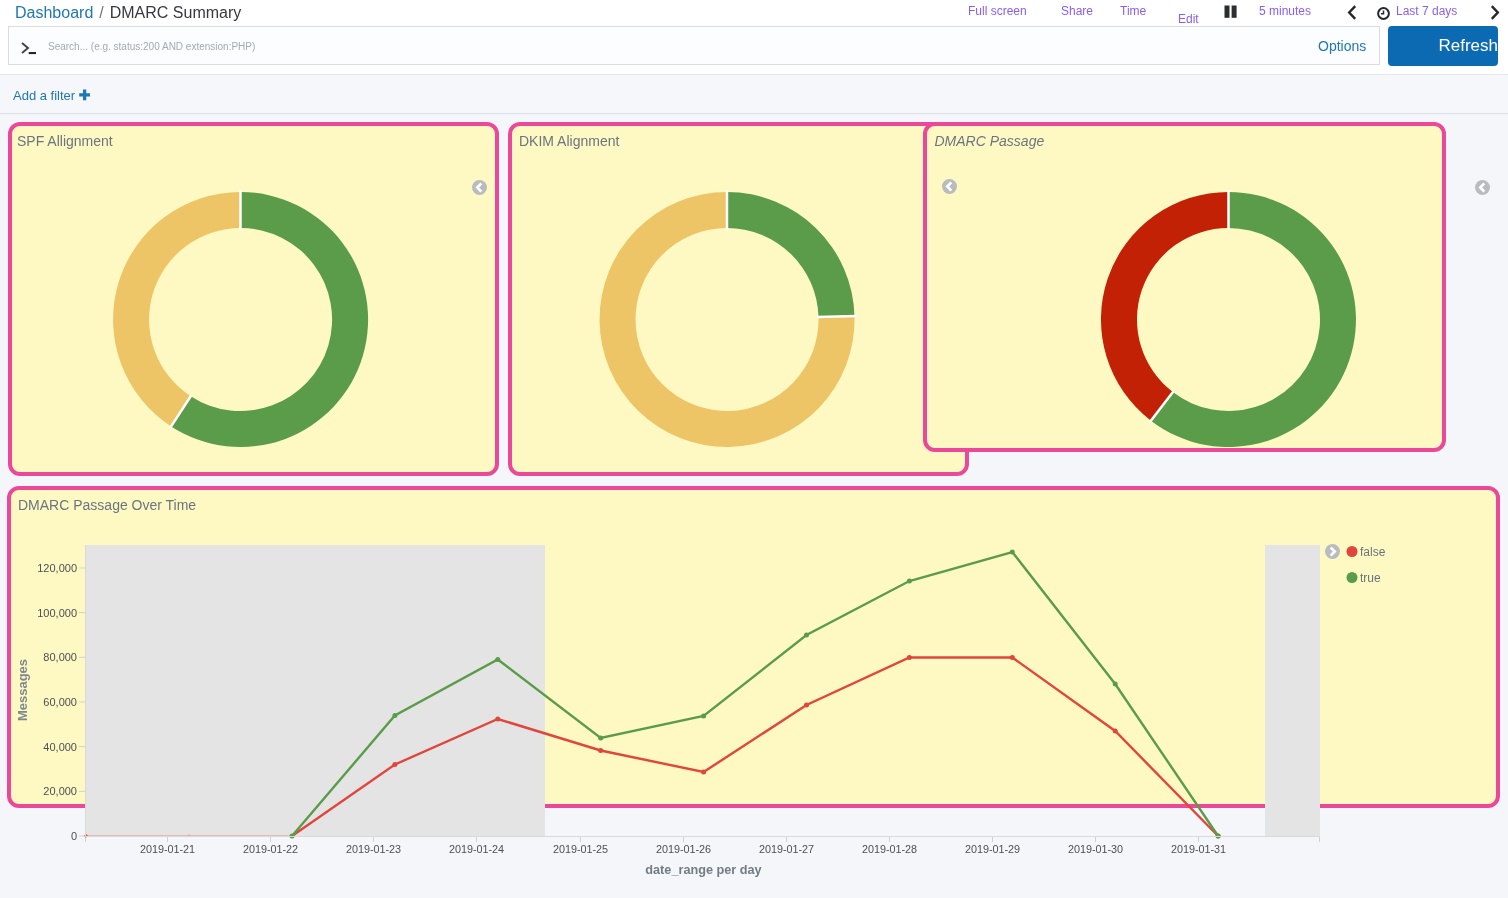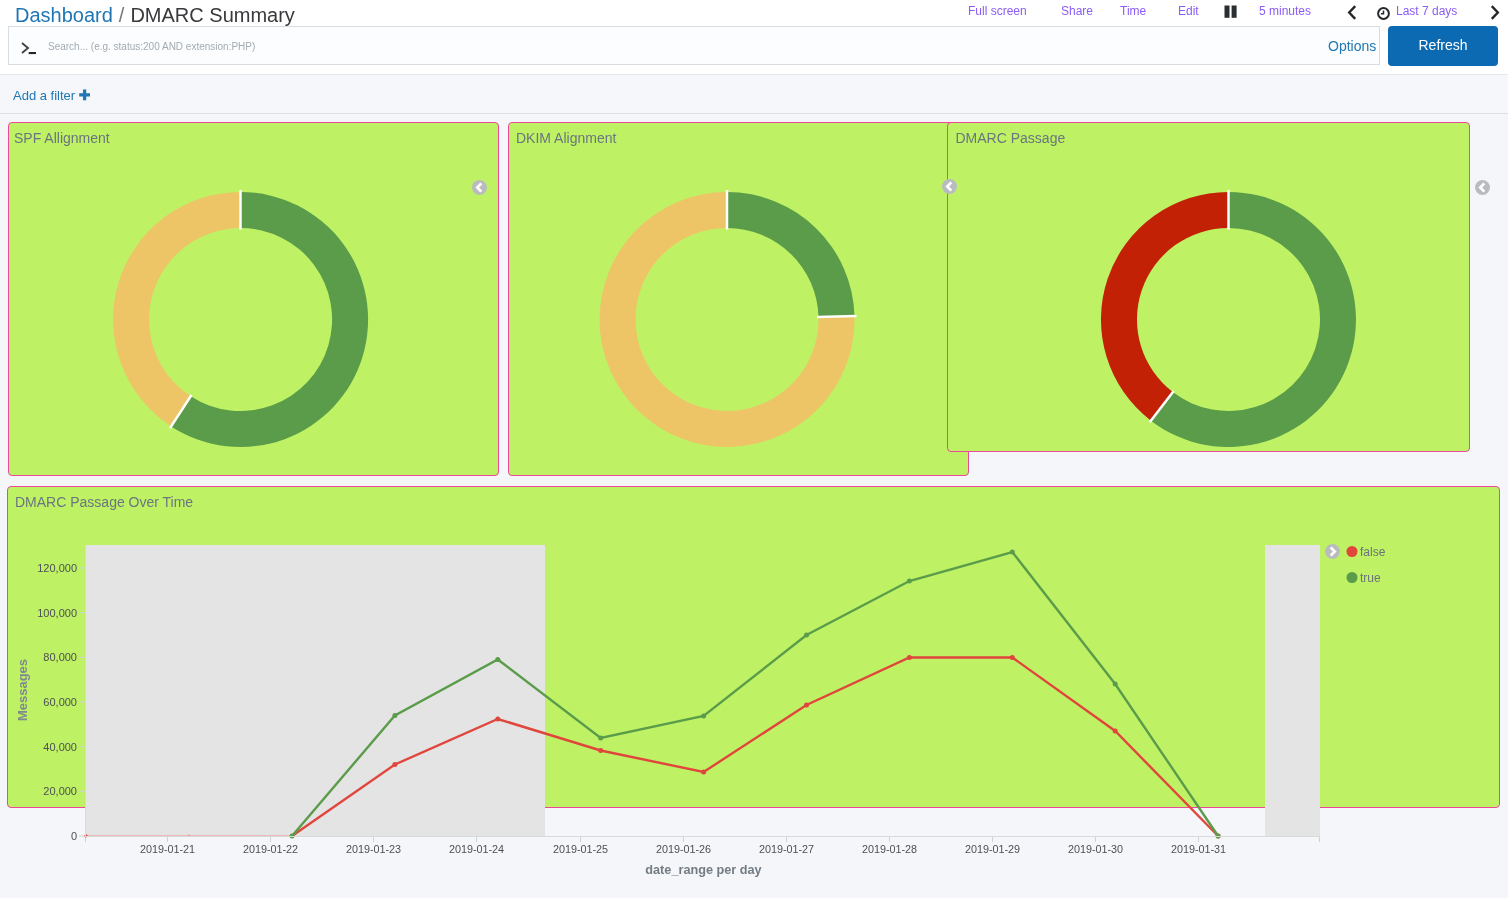--- a/index.html
+++ b/index.html
@@ -1,51 +1,51 @@
 <!DOCTYPE html>
 <html><head>
 <meta charset="utf-8">
 <style>
   * { margin:0; padding:0; box-sizing:border-box; }
   html,body { width:1508px; height:898px; overflow:hidden; background:#f4f6f9;
     font-family:"Liberation Sans", sans-serif; }
   .abs { position:absolute; }
   #topwhite { left:0; top:0; width:1508px; height:74px; background:#fff; }
-  #crumb { left:15px; top:3.5px; font-size:20px; color:#38393c; }
+  #crumb { left:15px; top:3.5px; font-size:16px; color:#38393c; }
   #crumb a { color:#2077b4; text-decoration:none; }
   #crumb .sep { color:#777; padding:0 6px; }
   .nav { top:4px; font-size:12px; color:#8b5cf6; }
   #searchbox { left:8px; top:26px; width:1372px; height:39px; background:#fbfdfe;
     border:1px solid #d9dde2; }
   #prompt { left:21px; top:40.5px; }
   #placeholder { left:48px; top:46px; font-size:10px; color:#a2abb3; }
-  #options { left:1318px; top:46px; width:45px; text-align:center; font-size:14px; color:#2077b4;margin-left:10px; }
+  #options { left:1318px; top:46px; width:45px; text-align:center; font-size:14px; color:#2077b4; }
   #refresh { left:1388px; top:26px; width:110px; height:39.5px; background:#0b6ab1; border-radius:4px;
-    color:#fff; font-size:14px; text-align:center; line-height:39px; }
+    color:#fff; font-size:17px; text-align:right; line-height:39px; }
   #filterbar { left:0; top:74px; width:1508px; height:39.5px; background:#f5f7fa;
     border-top:1px solid #e3e8ed; border-bottom:1px solid #d9e0e7; }
   #addfilter { left:13px; top:94.5px; font-size:13px; color:#2077b4; }
   #addfilter b { font-size:14px; font-weight:900; }
-  .panel { background:#bef264; border:1px solid #ec4899; border-radius:4px; }
+  .panel { background:#fef9c3; border:4px solid #ec4899; border-radius:12px; }
   .ptitle { position:absolute; left:5px; top:7px; font-size:14px; color:#6b7580; }
   #p1 { left:8px; top:122px; width:491px; height:354px; }
   #p2 { left:508px; top:122px; width:460.5px; height:354px; }
-  #p3 { left:947px; top:122px; width:522.5px; height:330px; }
+  #p3 { left:923px; top:122px; width:522.5px; height:330px;font-style:italic; }
   #p4 { left:7px; top:486px; width:1493px; height:322px; }
   svg#layer { left:0; top:0; }
   .cicon { position:absolute; width:15px; height:15px; }
 </style>
 </head>
 <body>
 <div id="topwhite" class="abs"></div>
 <div id="crumb" class="abs"><a>Dashboard</a><span class="sep">/</span><span>DMARC Summary</span></div>
 <div class="abs nav" style="left:968px;">Full screen</div>
 <div class="abs nav" style="left:1061px;">Share</div>
 <div class="abs nav" style="left:1120px;">Time</div>
-<div class="abs nav" style="left:1178px;">Edit</div>
+<div class="abs nav" style="left:1178px;margin-top:8px;">Edit</div>
 <div class="abs nav" style="left:1224px;top:5px;"><svg width="13" height="13" viewBox="0 0 13 13">
       <rect x="0.5" y="0.5" width="5" height="12.3" fill="#2b2e31"></rect>
       <rect x="7.6" y="0.5" width="5" height="12.3" fill="#2b2e31"></rect>
     </svg></div>
 <div class="abs nav" style="left:1259px;">5 minutes</div>
 <div class="abs" style="left:1347px;top:4.5px;"><svg width="10" height="15" viewBox="0 0 10 15">
       <path d="M8.2 1.2 L2.2 7.5 L8.2 13.8" fill="none" stroke="#25282b" stroke-width="2.4"></path>
     </svg></div>
 <div class="abs" style="left:1377px;top:5.5px;"><svg width="13" height="13" viewBox="0 0 13 13">
       <circle cx="6.5" cy="6.5" r="5.4" fill="none" stroke="#25282b" stroke-width="2"></circle>

